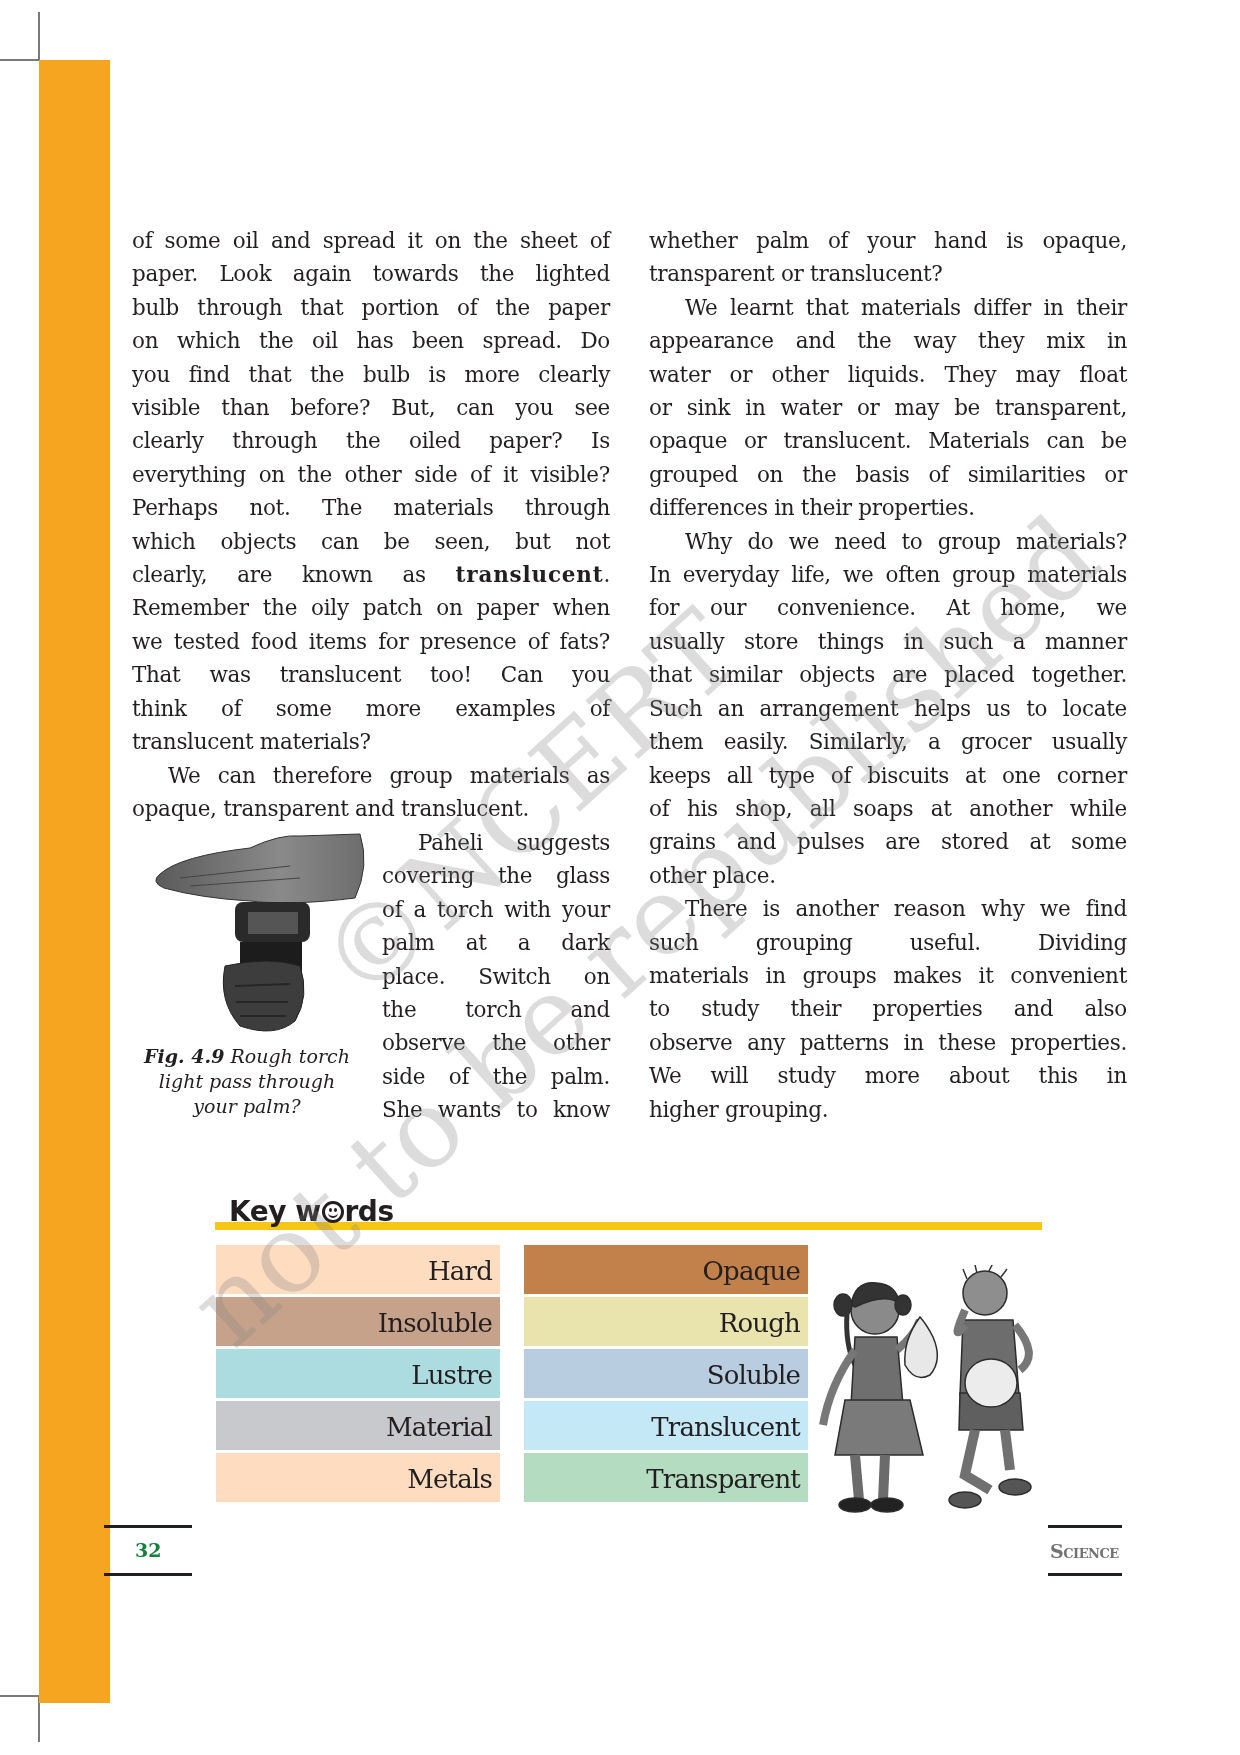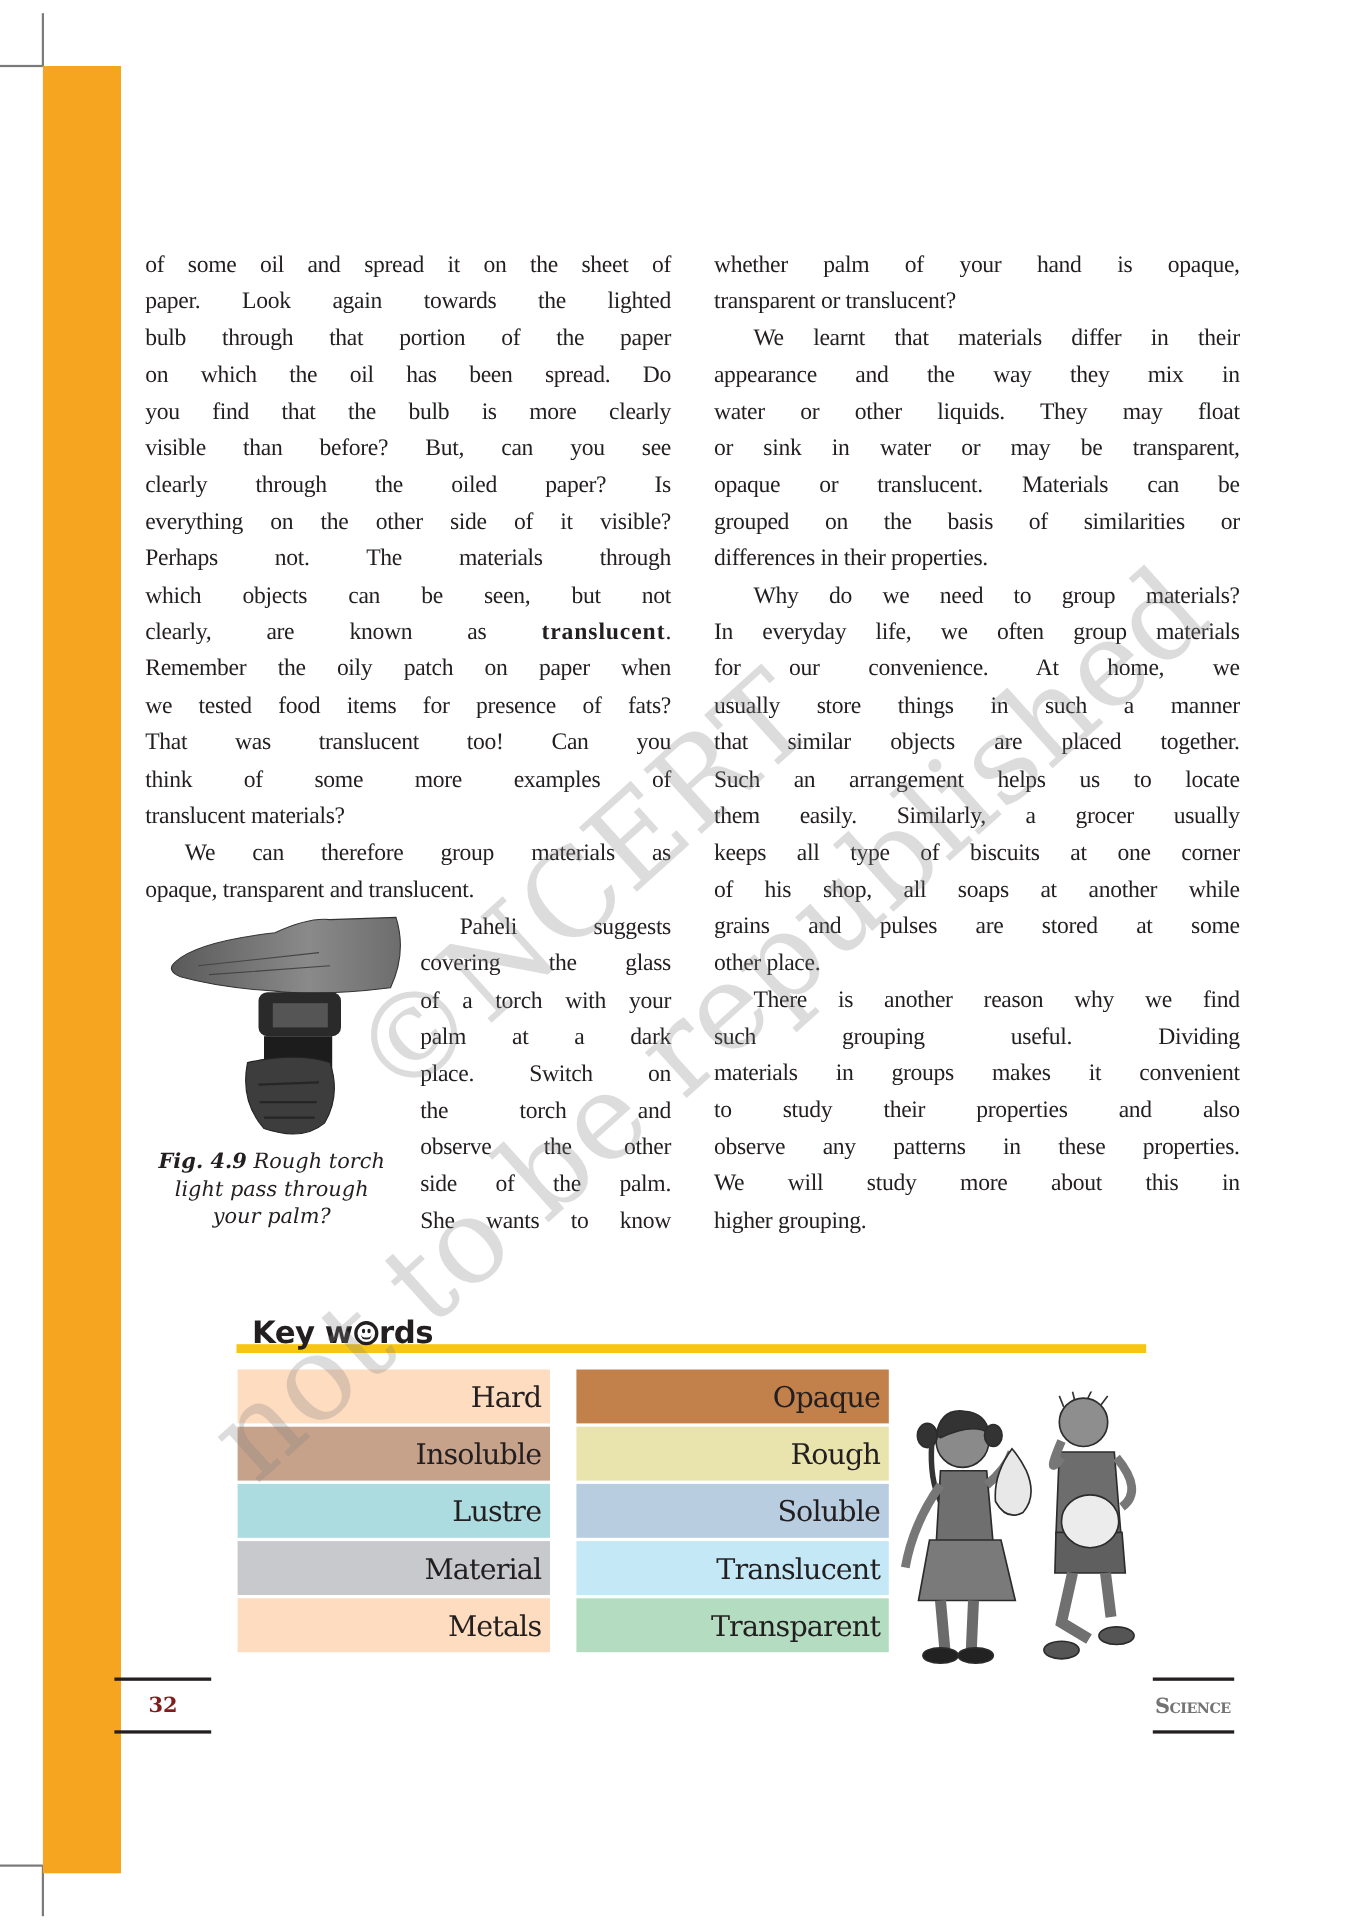--- a/index.html
+++ b/index.html
@@ -2,21 +2,21 @@
 <html><head>
 <meta charset="utf-8">
 <style>
   html, body { margin:0; padding:0; }
   body { width:1240px; height:1755px; position:relative; background:#ffffff; overflow:hidden;
          font-family:"DejaVu Serif", serif; color:#231f20; }
   .crop { position:absolute; background:#7a7a7a; }
   .orange-bar { position:absolute; left:39px; top:60px; width:71px; height:1643px; background:#f5a51f; }
   .col { position:absolute; font-family:"DejaVu Serif", serif; font-size:21.5px; line-height:33.4px;
          text-align:justify; letter-spacing:-0.3px; }
-  .col p { margin:0;font-family:Liberation Serif, serif; }
+  .col p { margin:0; }
   .line { display:block; text-align:justify; text-align-last:justify; white-space:nowrap; }
   .line.last { text-align-last:left; }
   .bold { font-weight:bold; letter-spacing:0.8px; }
   #col-left { left:132px; top:224px; width:478px; }
   #col-right { left:649px; top:224px; width:478px; }
   #col-narrow { left:382px; top:826px; width:228px; }
   .fig { position:absolute; left:140px; top:826px; width:230px; height:250px; }
   .fig-caption { position:absolute; left:140px; top:1044px; width:214px; text-align:center;
                  font-style:italic; font-size:19px; line-height:25px; }
   .fig-caption b { font-weight:bold; }
@@ -27,21 +27,21 @@
   .kw-rule { position:absolute; left:215px; top:1222px; width:827px; height:8px; background:#f7c614; }
   .kw-table { position:absolute; top:1245px; width:284px; }
   .kw-cell { height:49px; margin-bottom:3px; text-align:right; padding-right:8px; box-sizing:border-box;
              font-family:"DejaVu Serif", serif; font-size:26px; line-height:52px; color:#231f20;
              letter-spacing:-0.8px; }
   #kw-left { left:216px; }
   #kw-right { left:524px; }
   .kids { position:absolute; left:815px; top:1265px; width:240px; height:255px; }
   .footer-rule { position:absolute; height:3px; background:#231f20; }
   .page-num { position:absolute; left:135px; top:1539px; font-family:"DejaVu Serif", serif; font-weight:bold;
-              font-size:19px; color:#7f1d1d; }
+              font-size:19px; color:#15803d; }
   .science { position:absolute; left:1050px; top:1540px; font-family:"DejaVu Serif", serif; font-weight:bold;
              font-size:19px; color:#2aa7dc; font-variant:small-caps; letter-spacing:-0.5px; }
 </style>
 </head>
 <body>
 
 <div class="crop" style="left:0;top:59px;width:39px;height:2px;"></div>
 <div class="crop" style="left:38px;top:12px;width:2px;height:48px;"></div>
 <div class="crop" style="left:0;top:1695px;width:39px;height:2px;"></div>
 <div class="crop" style="left:38px;top:1696px;width:2px;height:46px;"></div>

